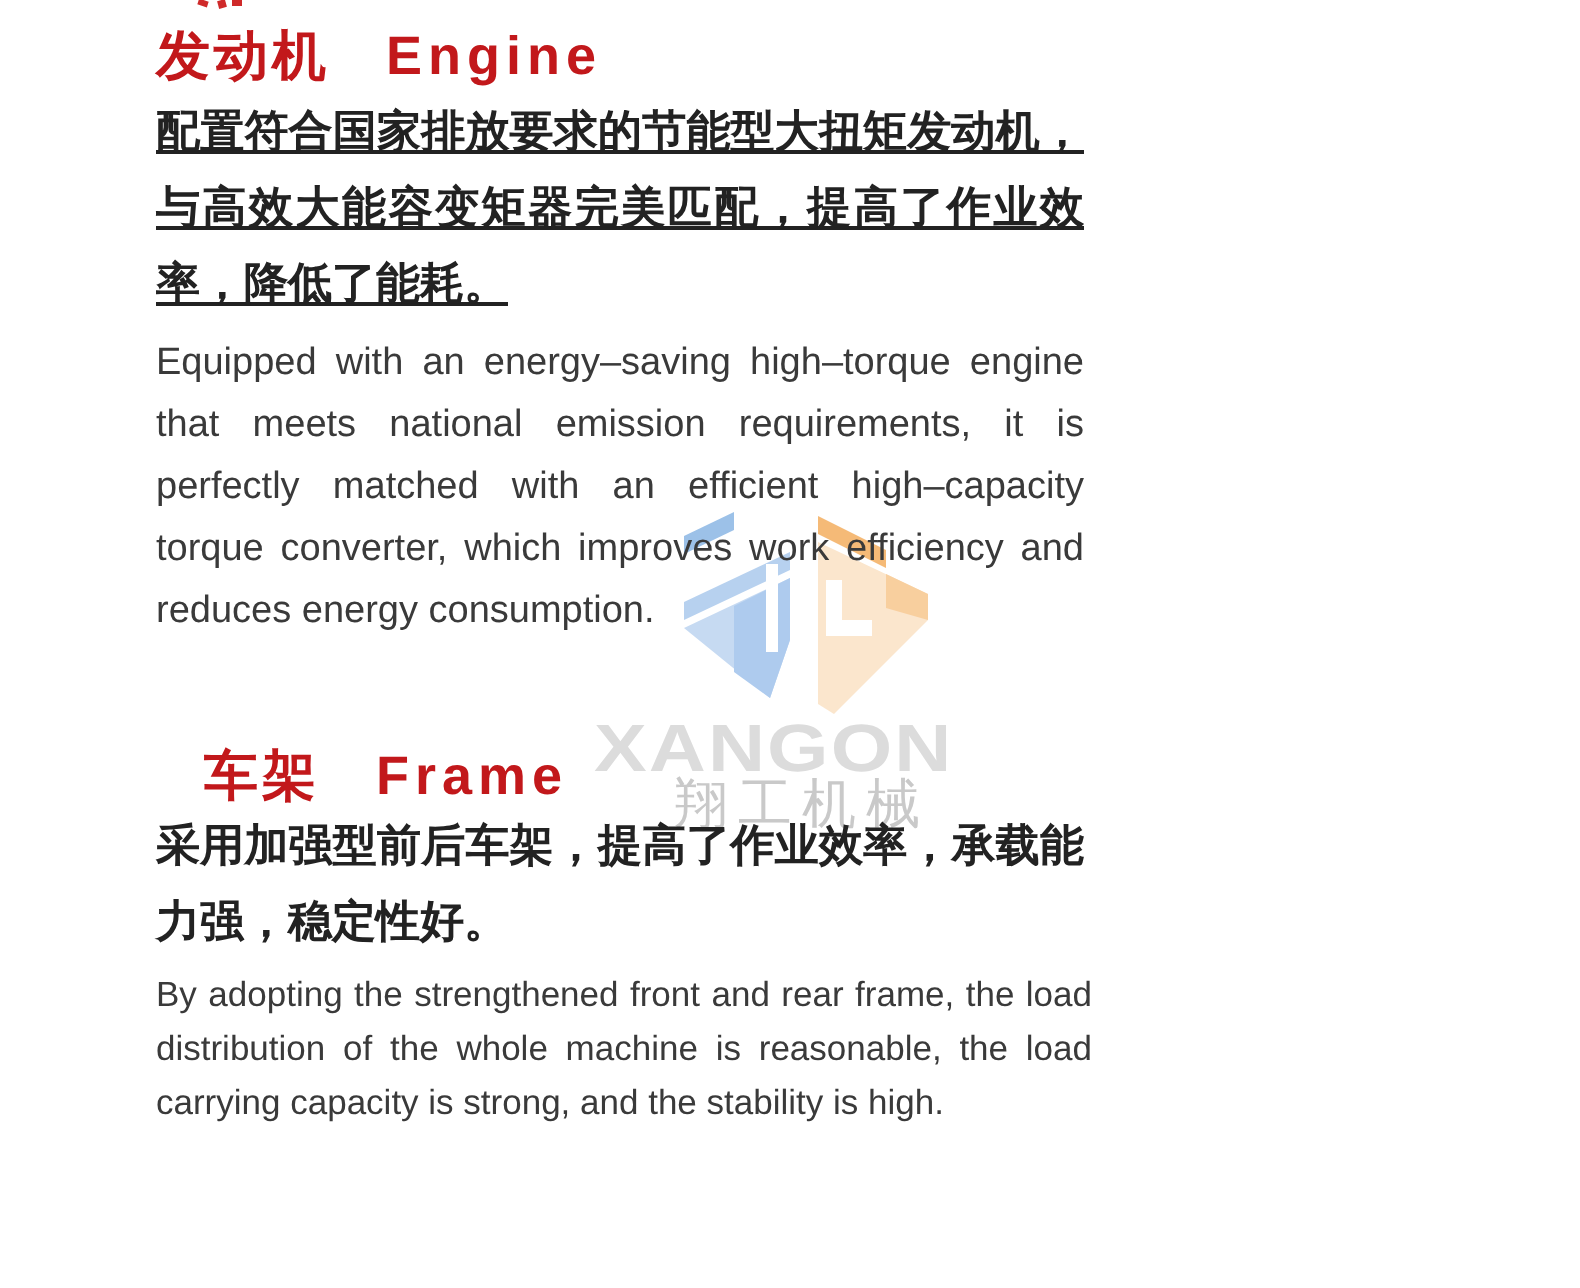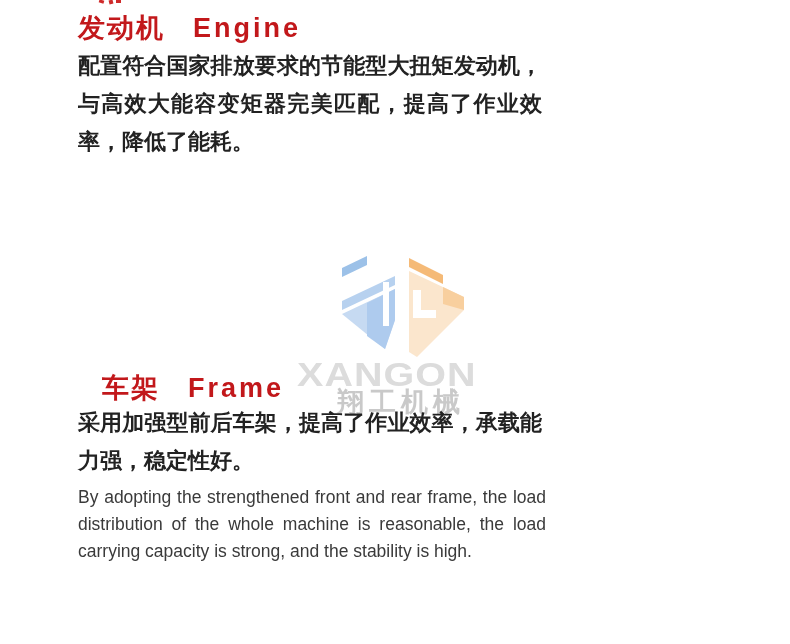--- a/index.html
+++ b/index.html
@@ -17,42 +17,42 @@
   .wm-logo { position: absolute; left: 333px; top: 248px; width: 134px; height: 115px; }
   .wm-brand {
     position: absolute; left: 297px; top: 360px; width: 200px;
     font-weight: bold; font-size: 38px; line-height: 34px;
     color: #dcdcdc; letter-spacing: 1px;
     transform: scale(1.04, 0.88); transform-origin: left top;
     white-space: nowrap;
   }
   .wm-brand-zh {
     position: absolute; left: 337px; top: 387px;
-    font-weight: bold; font-size: 27px; line-height: 30px;
+    font-weight: normal; font-size: 27px; line-height: 30px;
     color: #c9c9c9; letter-spacing: 5px; white-space: nowrap;
   }
 
   
   .content { position: absolute; inset: 0; z-index: 1; }
 
   .heading {
     position: absolute; left: 78px; width: 470px;
     font-size: 27px; font-weight: bold; color: #c2181b;
     letter-spacing: 2px; white-space: nowrap;
   }
   .heading .en { margin-left: 28px; letter-spacing: 3px; }
   .h1 { top: 10px; }
   .h2 { top: 370px; margin-left: 24px; }
 
   .para-zh {
     position: absolute; left: 78px; width: 464px;
     font-size: 22px; line-height: 38px; font-weight: bold;
     color: #222222; text-align: justify;
   }
-  .pz1 { top: 47px; }
+  .pz1 { top: 47px; text-decoration: underline; }
   .pz2 { top: 404px; }
 
   .para-en {
     position: absolute; left: 78px; width: 464px;
     color: #3a3a3a; text-align: justify;
   }
   .pe1 { top: 166px; font-size: 19px; line-height: 31px; }
   .pe2 { top: 484px; font-size: 17.5px; line-height: 27px; width: 468px; }
 
   
@@ -91,20 +91,21 @@
     <div class="crop-frag f1"></div>
     <div class="crop-frag f2"></div>
     <div class="crop-frag f3"></div>
 
     <div class="heading h1">
       <span class="zh">发动机</span><span class="en">Engine</span>
     </div>
 
     <div class="para-zh pz1">配置符合国家排放要求的节能型大扭矩发动机，与高效大能容变矩器完美匹配，提高了作业效率，降低了能耗。</div>
 
+    <div class="para-en pe1">Equipped with an energy–saving high–torque engine that meets national emission requirements, it is perfectly matched with an efficient high–capacity torque converter, which improves work efficiency and reduces energy consumption.</div>
 
     <div class="heading h2">
       <span class="zh">车架</span><span class="en">Frame</span>
     </div>
 
     <div class="para-zh pz2">采用加强型前后车架，提高了作业效率，承载能力强，稳定性好。</div>
 
     <div class="para-en pe2">By adopting the strengthened front and rear frame, the load distribution of the whole machine is reasonable, the load carrying capacity is strong, and the stability is high.</div>
 
   </div>

